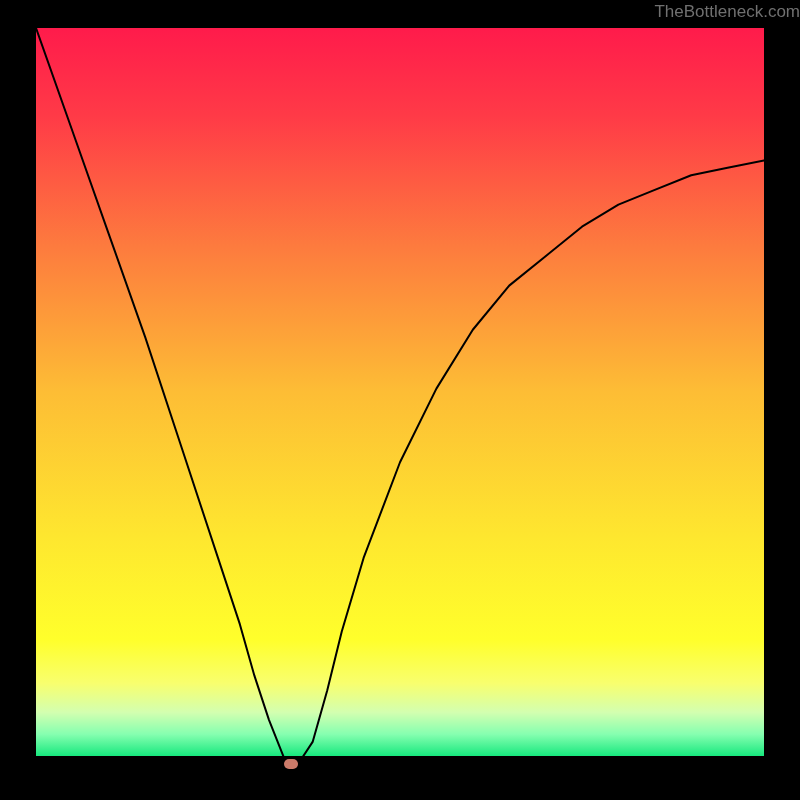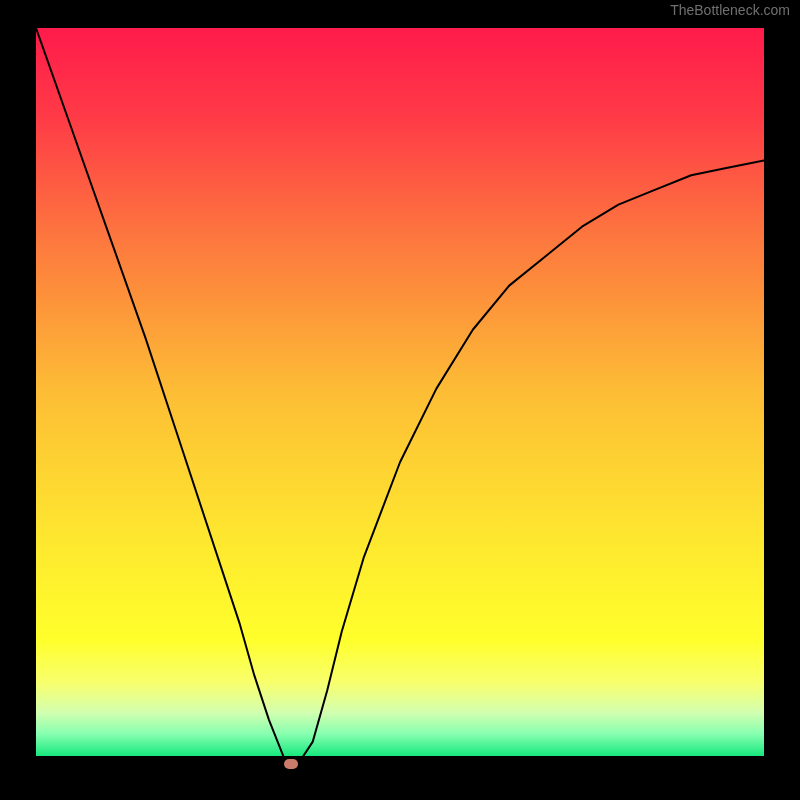--- a/index.html
+++ b/index.html
@@ -12,23 +12,23 @@
   }
   .frame {
     position: relative;
     width: 800px;
     height: 800px;
     background: #000;
   }
   .watermark {
     position: absolute;
     top: 2px;
-    right: 10px;
+    right: 0;
     color: #707070;
-    font-size: 14px;
+    font-size: 17px;
     font-weight: 500;
     z-index: 5;
   }
   .plot-area {
     position: absolute;
     left: 36px;
     top: 28px;
     width: 728px;
     height: 736px;
   }

